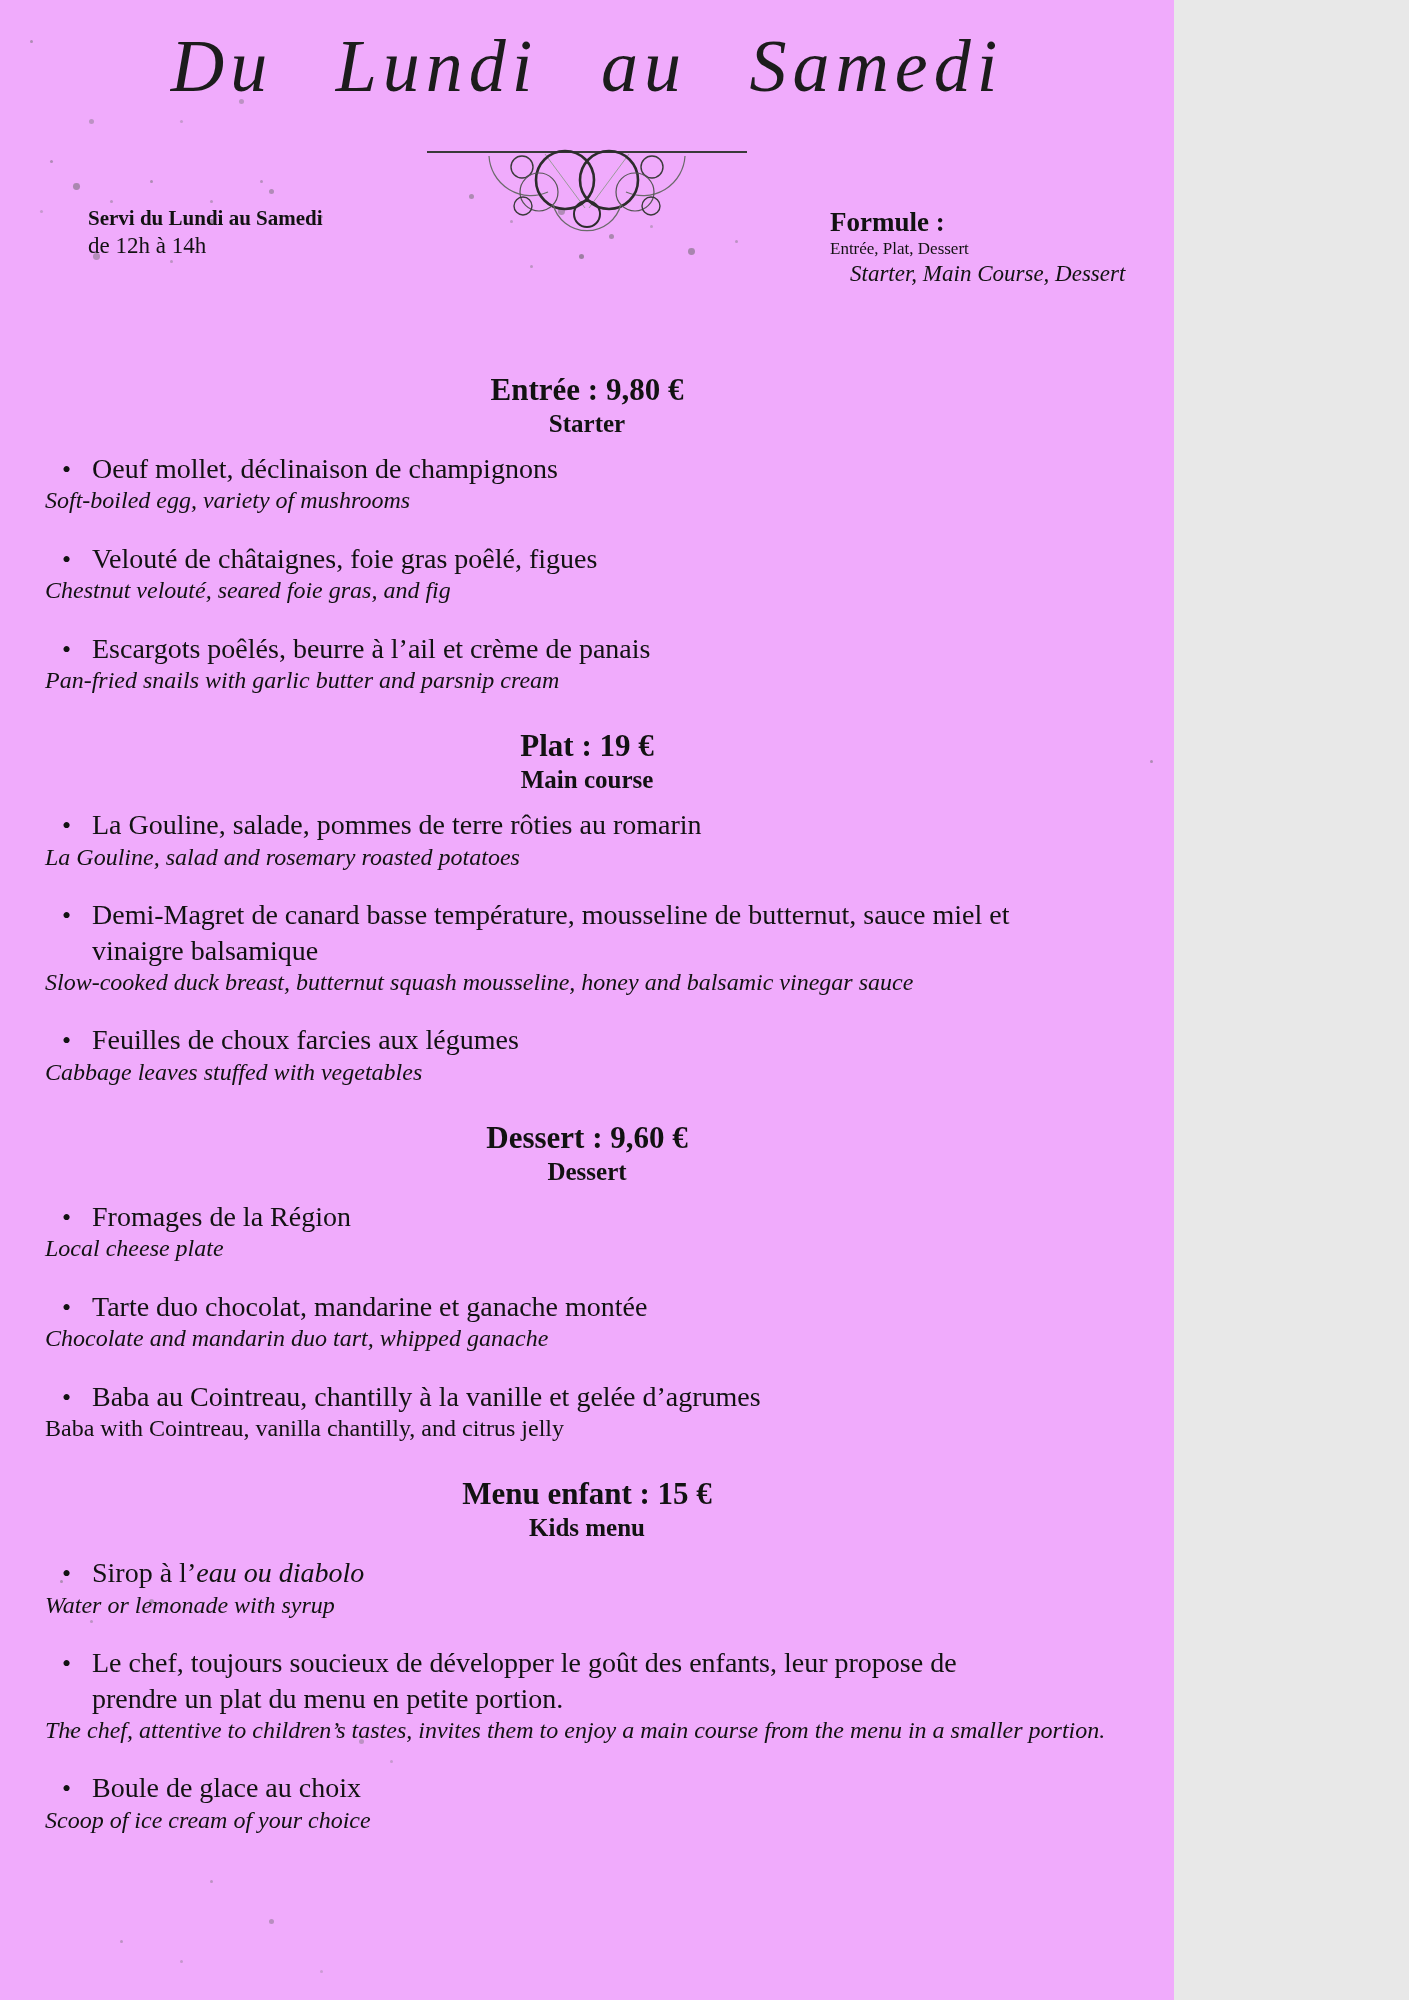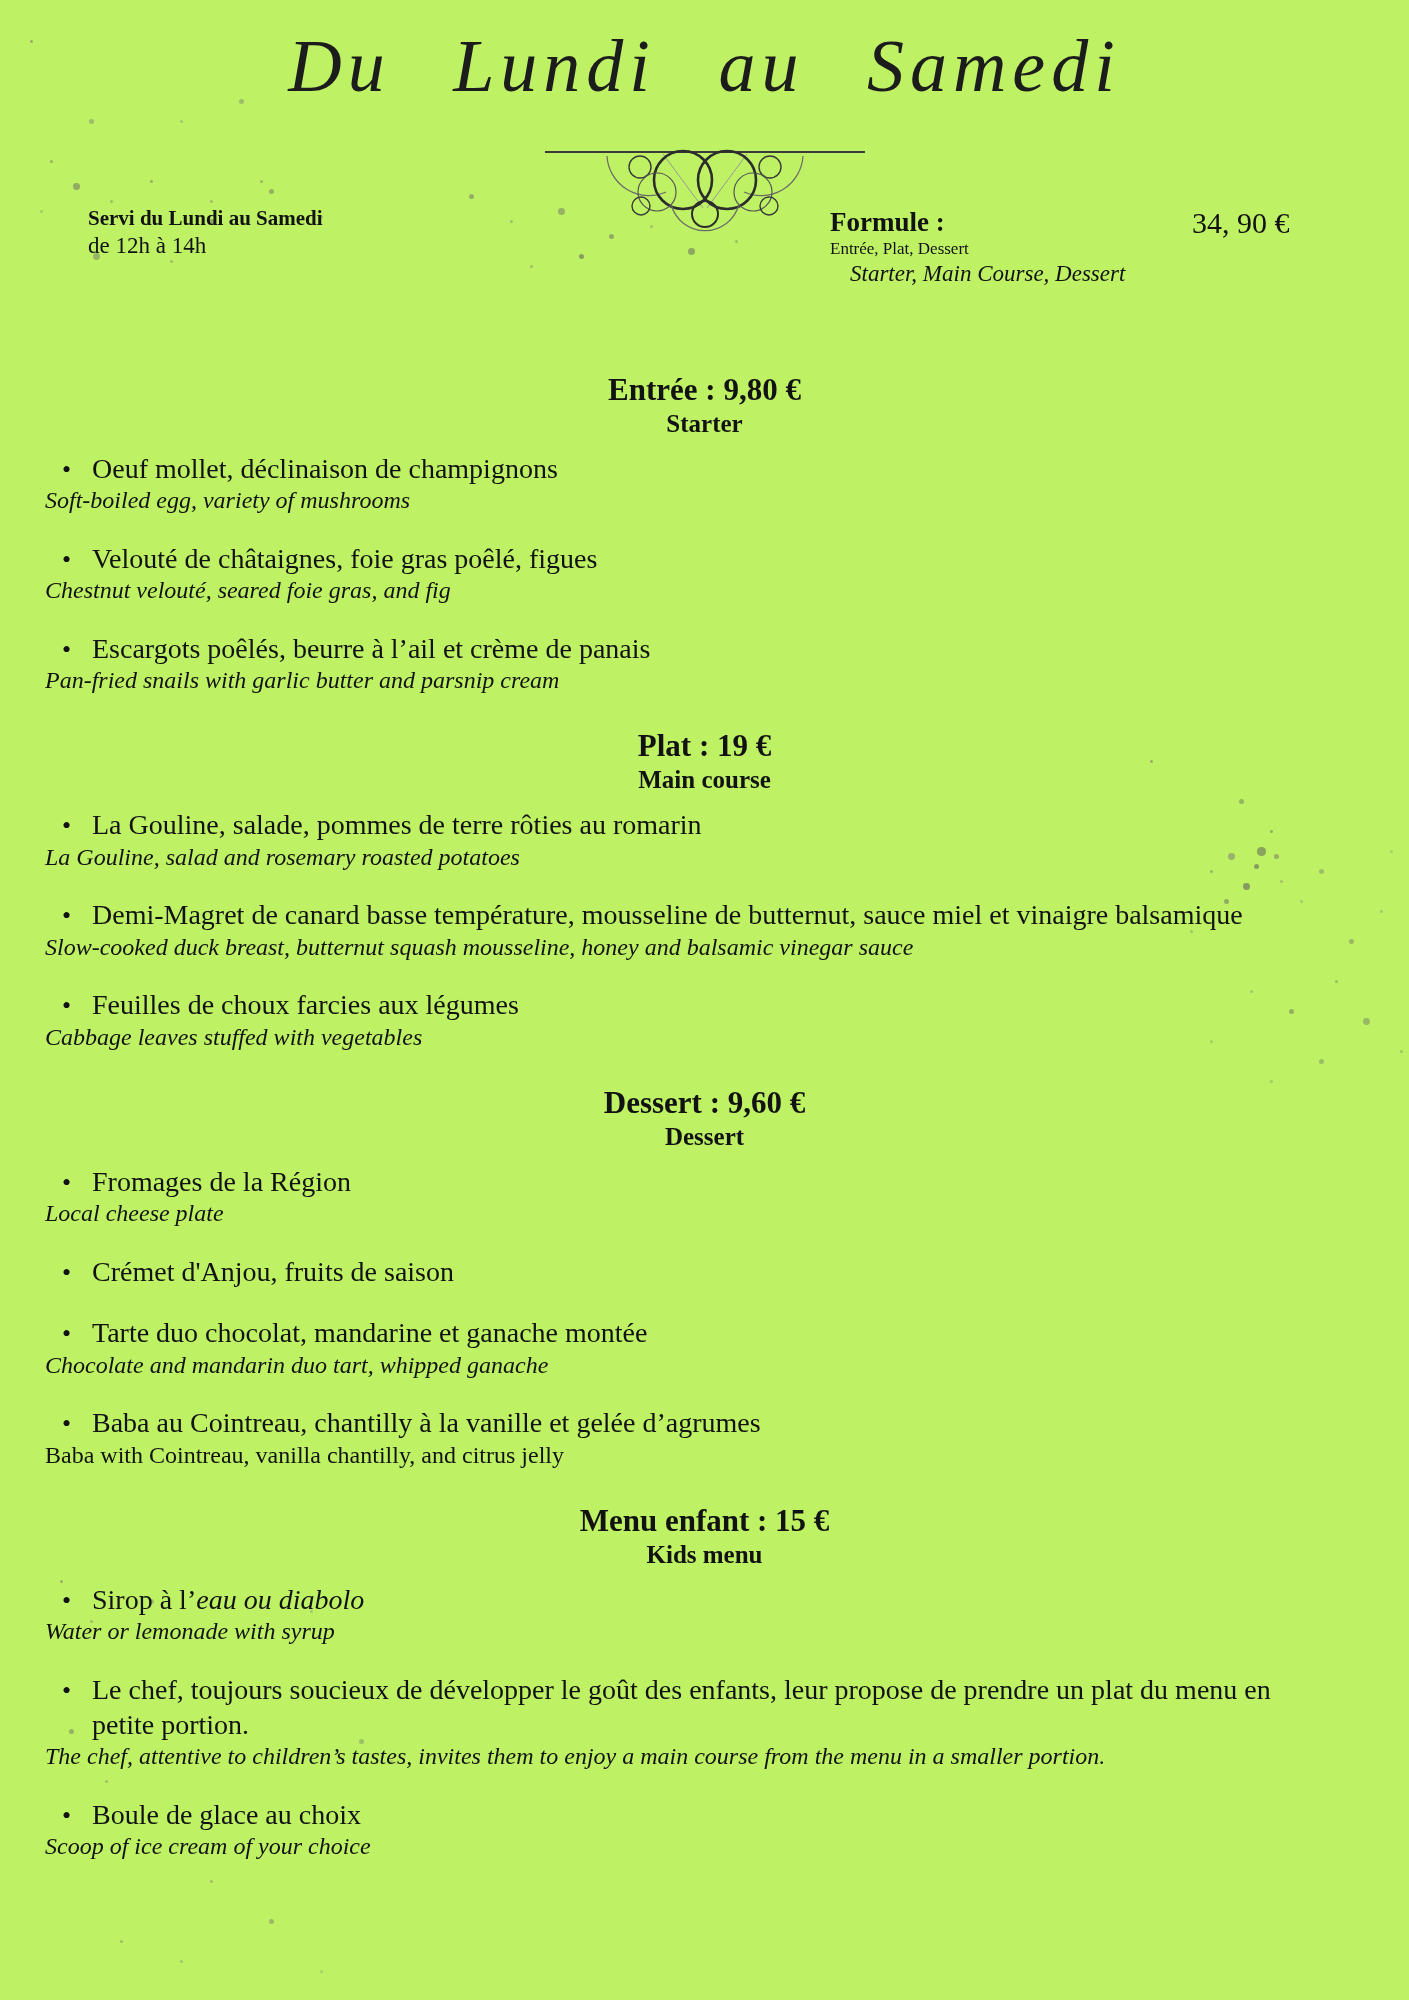--- a/index.html
+++ b/index.html
@@ -1,24 +1,23 @@
 <!DOCTYPE html>
 <html><head>
 <meta charset="utf-8">
 <style>
   html,body{margin:0;padding:0;}
   body{background:#e8e8e8;}
   .page{
     position:relative;
-    width:1392px;height:2000px;
-    background:#bef264;
+    width:1174px;height:2000px;
+    background:#f0abfc;
     font-family:"Liberation Serif", serif;
     color:#121212;
     overflow:hidden;
-    padding-left:17px;
   }
   
   .title{
     position:absolute;top:24px;left:0;width:100%;
     text-align:center;
     font-style:italic;font-weight:400;
     font-size:74px;
     letter-spacing:6px;word-spacing:38px;
     color:#1c1c1c;
   }
@@ -183,21 +182,20 @@
   <section class="menu-section">
     <div class="section-heading">Dessert : 9,60 €</div>
     <div class="section-subheading">Dessert</div>
     <div>
   <div class="item">
     <div class="fr"><span class="bullet">•</span><span>Fromages de la Région</span></div>
     <div class="en">Local cheese plate</div>
   </div>
 
   <div class="item">
-    <div class="fr"><span class="bullet">•</span><span>Crémet d'Anjou, fruits de saison</span></div>
   </div>
 
   <div class="item">
     <div class="fr"><span class="bullet">•</span><span>Tarte duo chocolat, mandarine et ganache montée</span></div>
     <div class="en">Chocolate and mandarin duo tart, whipped ganache</div>
   </div>
 
   <div class="item">
     <div class="fr"><span class="bullet">•</span><span>Baba au Cointreau, chantilly à la vanille et gelée d’agrumes</span></div>
     <div class="en upright">Baba with Cointreau, vanilla chantilly, and citrus jelly</div>

